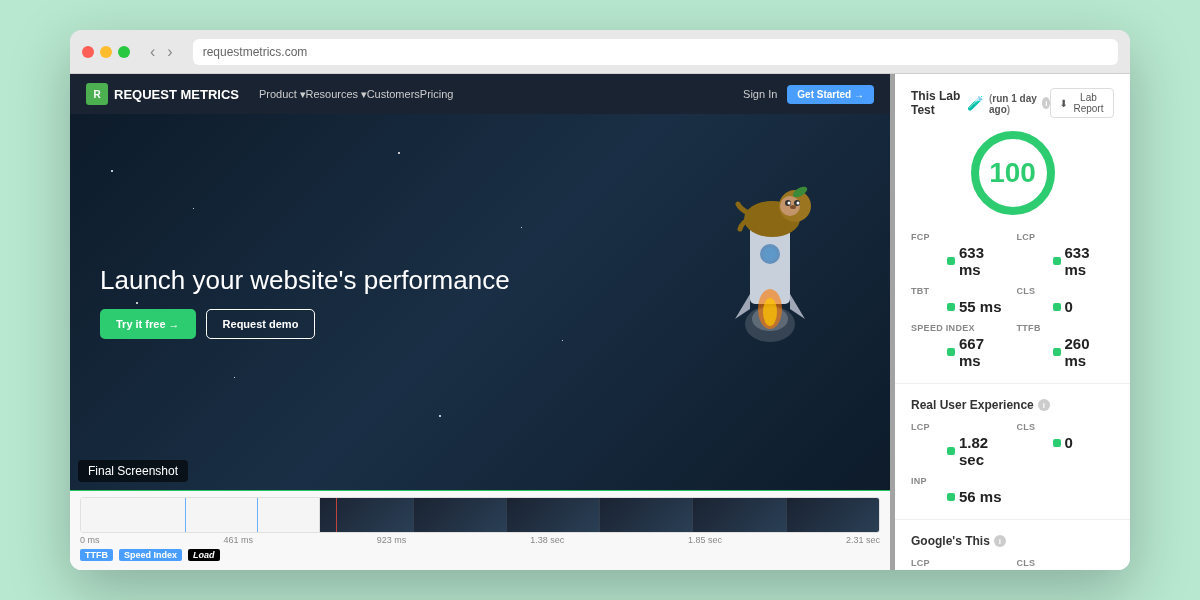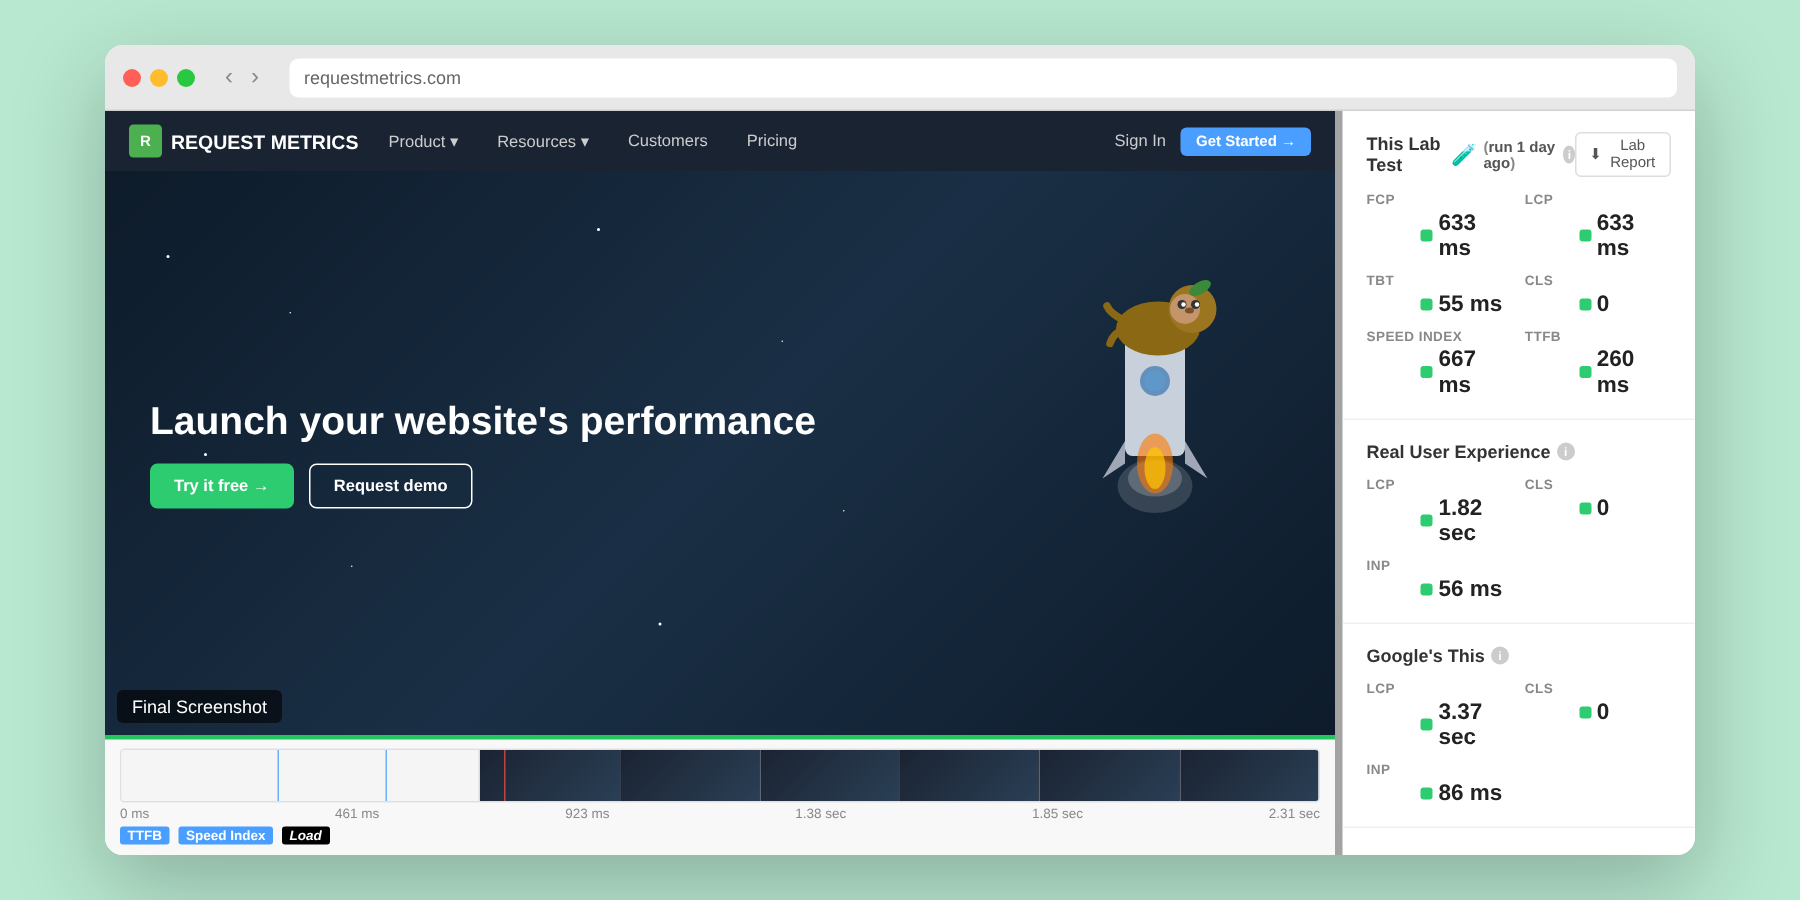--- a/index.html
+++ b/index.html
@@ -103,21 +103,21 @@
       border-radius: 3px;
       display: flex;
       align-items: center;
       justify-content: center;
       color: white;
       font-size: 10px;
       font-weight: bold;
     }
     .nav-links {
       display: flex;
-      gap: 26px;
+      gap: 0;
       flex: 1;
     }
     .nav-link {
       color: #ccc;
       font-size: 11px;
       cursor: pointer;
     }
     .nav-right {
       display: flex;
       align-items: center;
@@ -146,21 +146,21 @@
       position: relative;
       overflow: hidden;
     }
     .hero-text {
       flex: 1;
       z-index: 2;
     }
     .hero-title {
       color: white;
       font-size: 26px;
-      font-weight: 700;
+      font-weight: 400;
       line-height: 1.2;
       margin-bottom: 12px;
     }
     .hero-subtitle {
       color: #aac;
       font-size: 12px;
       line-height: 1.5;
       margin-bottom: 18px;
     }
     .hero-subtitle strong {
@@ -212,21 +212,21 @@
       color: white;
       font-size: 12px;
       padding: 4px 10px;
       position: absolute;
       bottom: 8px;
       left: 8px;
       border-radius: 4px;
     }
     .timeline-panel {
       background: #f8f8f8;
-      border-top: 3px solid #22c55e;
+      border-top: 1px solid #22c55e;
       height: 80px;
       padding: 6px 10px;
       position: relative;
       overflow: hidden;
     }
     .timeline-track {
       height: 36px;
       background: #fff;
       border: 1px solid #e0e0e0;
       border-radius: 3px;
@@ -527,20 +527,27 @@
             <span style="font-size:14px;">🧪</span>
             <span class="run-info">(<span>run 1 day ago</span>)</span>
             <span class="info-icon">i</span>
           </div>
           <button class="lab-report-btn">
             <span>⬇</span>
             <span>Lab Report</span>
           </button>
         </div>
 
+        <div class="score-circle">
+          <svg viewBox="0 0 90 90">
+            <circle class="score-circle-bg" cx="45" cy="45" r="38"></circle>
+            <circle class="score-circle-fill" cx="45" cy="45" r="38"></circle>
+          </svg>
+          <div class="score-number">100</div>
+        </div>
 
         <div class="metrics-grid">
           <div class="metric-item">
             <div class="metric-label">FCP</div>
             <div class="metric-value">
               <span class="metric-dot"></span>
               <span>633 ms</span>
             </div>
           </div>
           <div class="metric-item">

